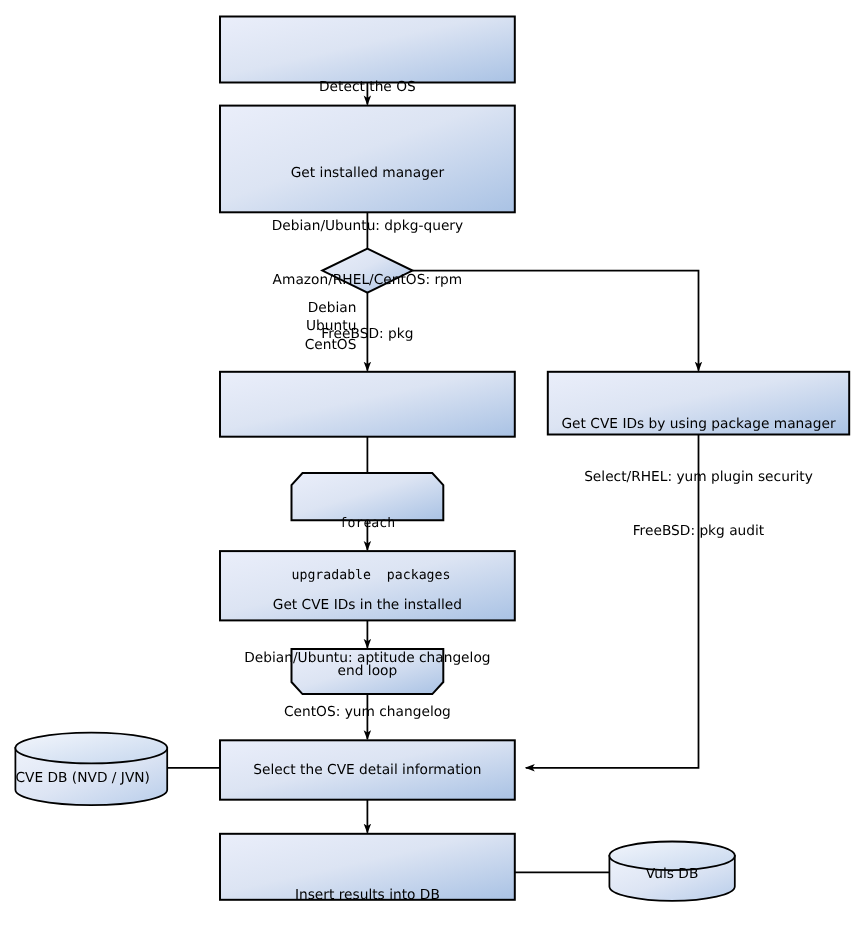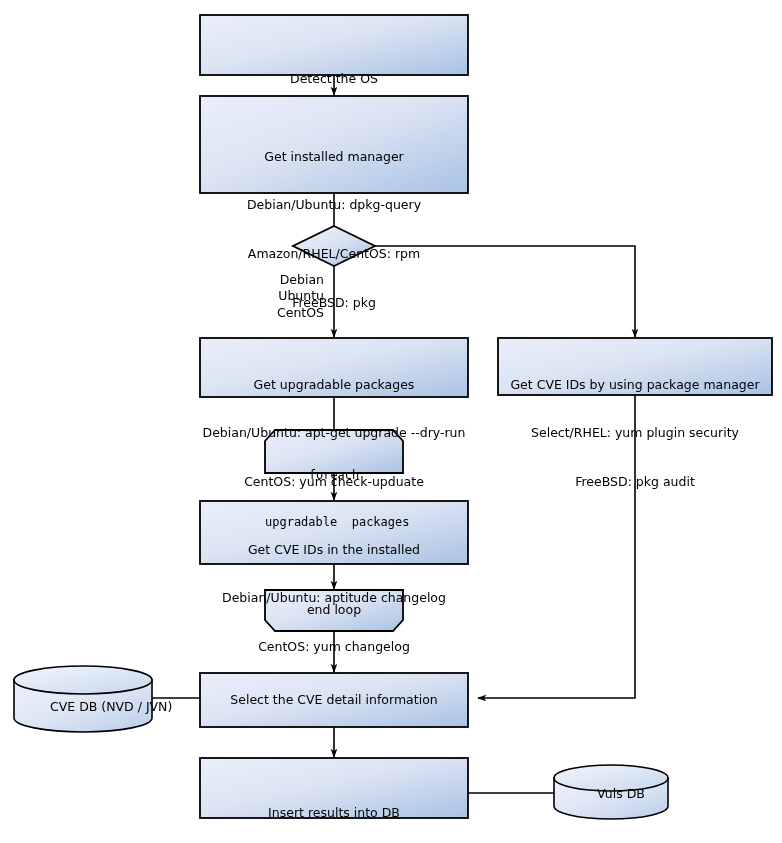--- a/index.html
+++ b/index.html
@@ -149,25 +149,20 @@
     <div>Debian/Ubuntu: dpkg-query</div>
     <div>Amazon/RHEL/CentOS: rpm</div>
     <div>FreeBSD: pkg</div>
   </div>
 
   <div class="edge-label left-branch" style="left:204px; top:272px; width:120px;">Debian
 Ubuntu
 CentOS</div>
 
 
-  <div class="node-label label-sans" style="left:200px; top:344px; width:268px;">
-    <div>Get upgradable packages</div>
-    <div>Debian/Ubuntu: apt-get upgrade --dry-run</div>
-    <div>CentOS: yum check-upduate</div>
-  </div>
 
   <div class="node-label label-sans" style="left:498px; top:344px; width:274px;">
     <div>Get CVE IDs by using package manager</div>
     <div>Select/RHEL: yum plugin security</div>
     <div>FreeBSD: pkg audit</div>
   </div>
 
   <div class="node-label label-mono" style="left:265px; top:437px; width:138px;">
     <div>foreach</div>
     <div>upgradable  packages</div>
@@ -181,17 +176,17 @@
 
   <div class="node-label label-sans" style="left:265px; top:602px; width:138px;">end loop</div>
 
   <div class="node-label label-sans" style="left:200px; top:692px; width:268px;">Select the CVE detail information</div>
 
   <div class="node-label label-sans" style="left:200px; top:772px; width:268px;">
     <div>Insert results into DB</div>
     
   </div>
 
-  <div class="node-label label-sans" style="left:14px; top:699px; width:116px;padding-left:36px;">CVE DB (NVD / JVN)</div>
+  <div class="node-label label-sans" style="left:14px; top:699px; width:116px;">CVE DB (NVD / JVN)</div>
 
-  <div class="node-label label-sans" style="left:554px; top:786px; width:114px;padding-left:10px;">Vuls DB</div>
+  <div class="node-label label-sans" style="left:554px; top:786px; width:114px;">Vuls DB</div>
 
 </div>
 
 </body></html>

